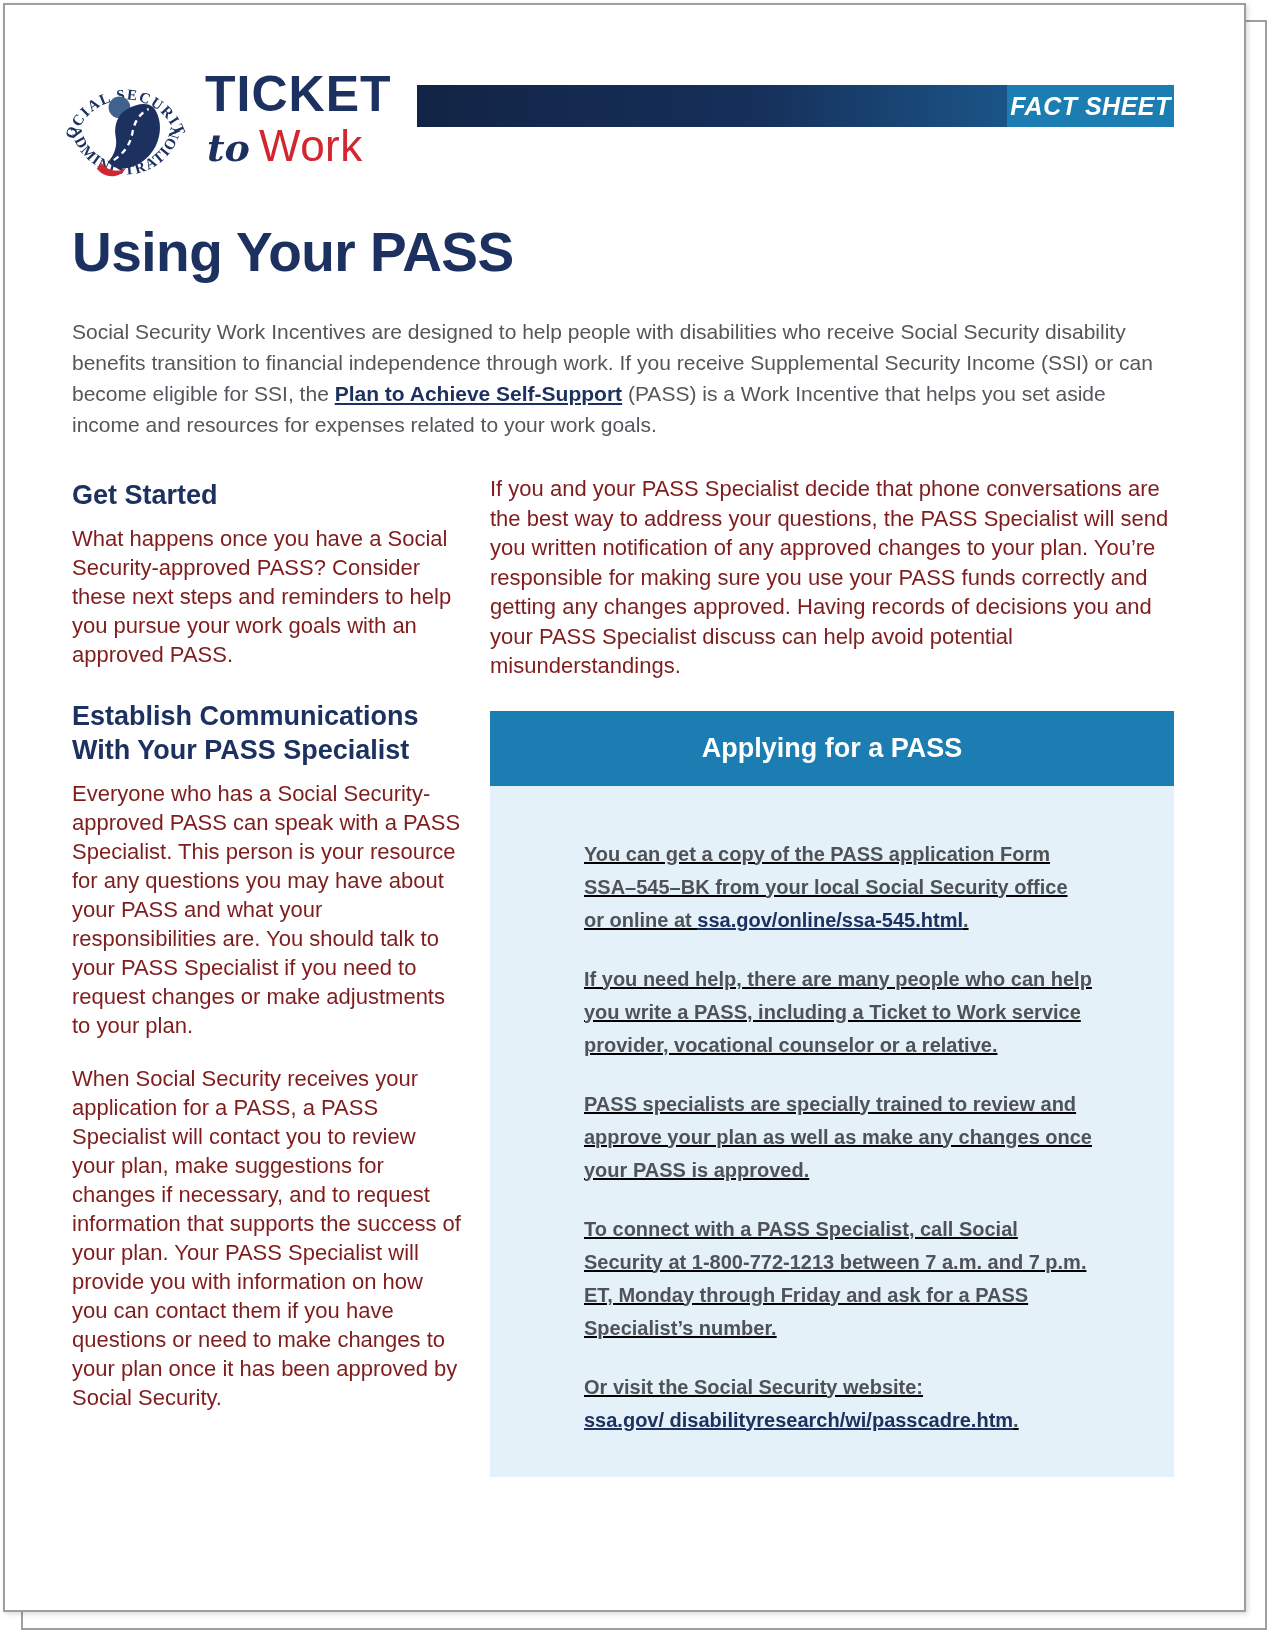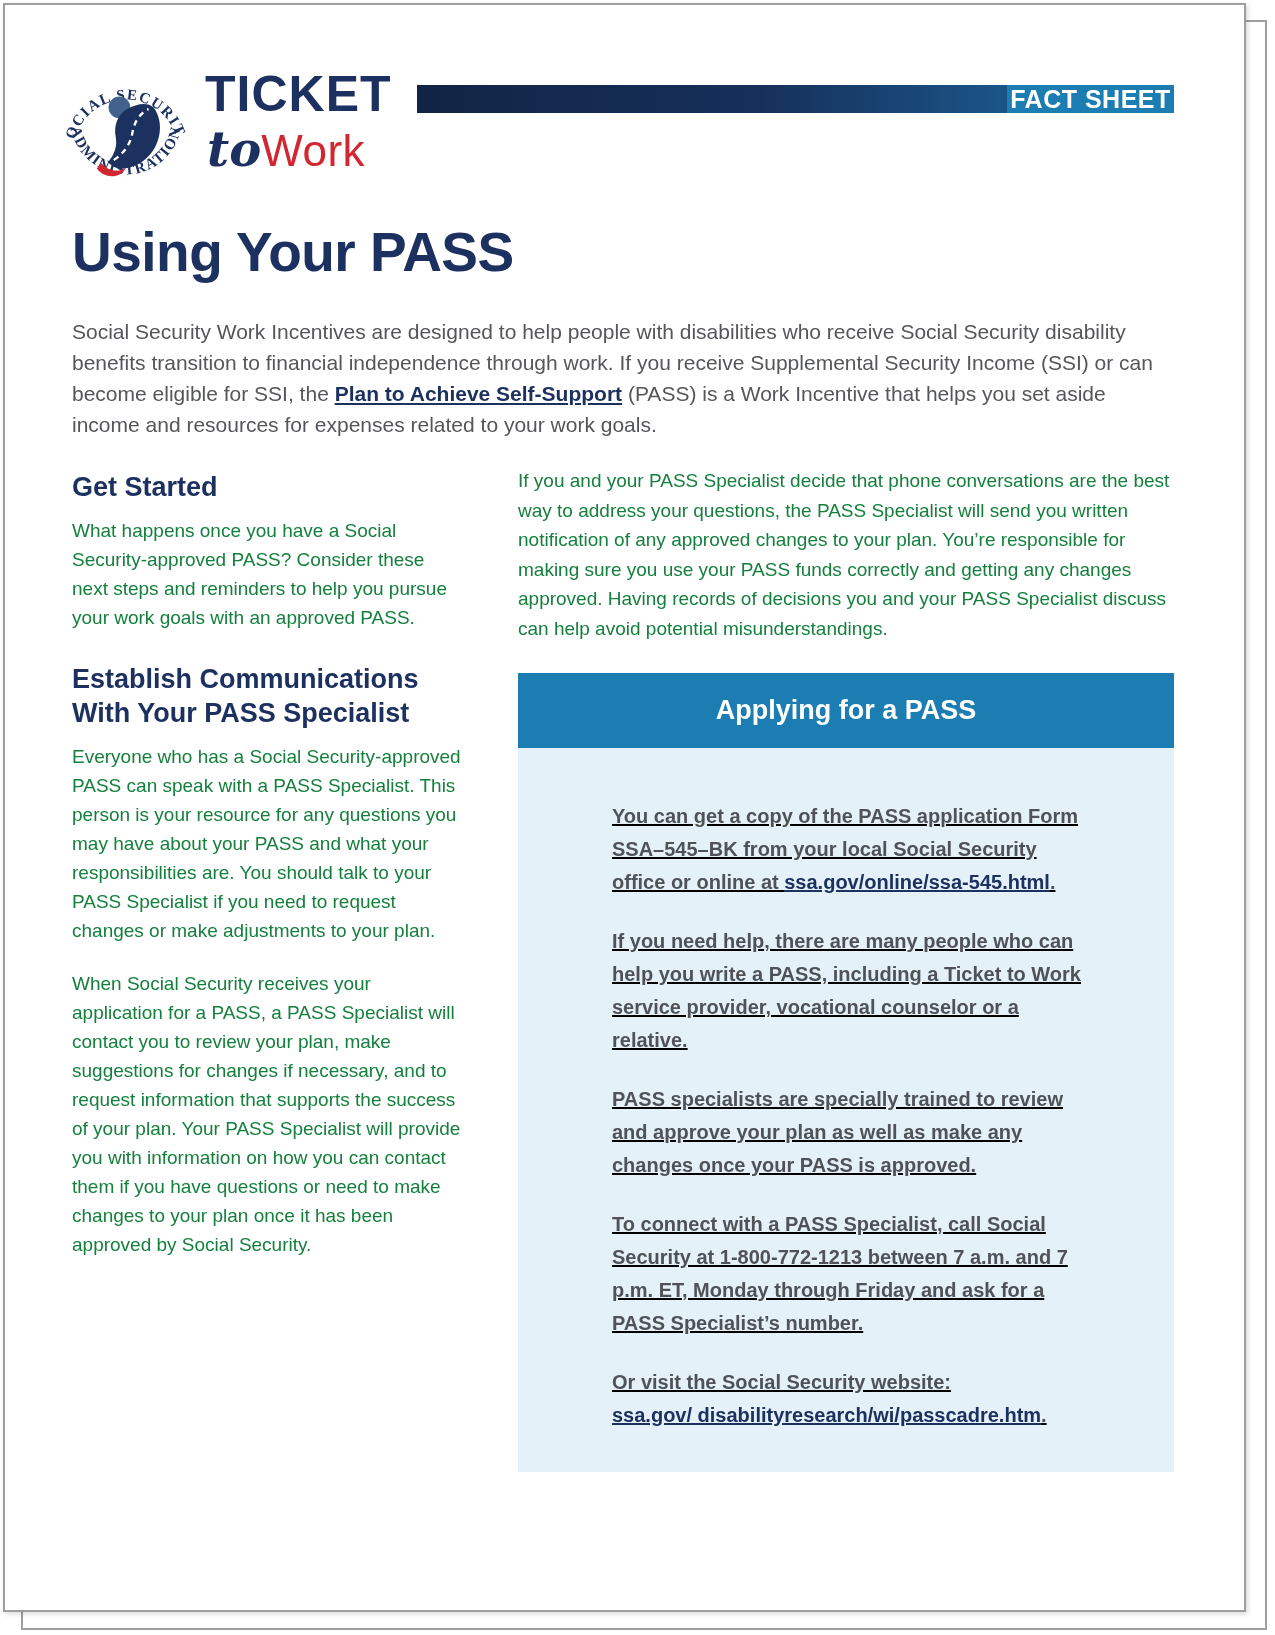--- a/index.html
+++ b/index.html
@@ -29,56 +29,57 @@
   .header { position: relative; height: 135px; margin-top: 58px; }
   .seal { position: absolute; left: -12px; top: 0; width: 132px; height: 132px; }
   .wordmark { position: absolute; left: 133px; top: 6px; }
   .wm-ticket {
     font-size: 50px; font-weight: bold; color: #1d3160;
     letter-spacing: 1px; line-height: 50px;
   }
   .wm-line2 { margin-top: 2px; margin-left: 2px; white-space: nowrap; }
   .wm-to {
     font-family: "DejaVu Serif", serif; font-style: italic; font-weight: bold;
-    font-size: 48px; color: #1d3160; 
+    font-size: 38px; color: #1d3160; margin-right: 9px;
   }
   .wm-work { font-size: 44px; font-weight: normal; color: #d22630; letter-spacing: 0.5px; }
   .header-bar {
-    position: absolute; left: 345px; right: 0; top: 22px; height: 28px;
+    position: absolute; left: 345px; right: 0; top: 22px; height: 42px;
     background: linear-gradient(90deg, #122445 0%, #16305a 45%, #1b5c91 85%, #1e74aa 100%);
+    font-style: italic;
   }
   .fact-sheet-badge {
     position: absolute; right: 0; top: 0; bottom: 0; width: 167px;
     background: #1b7db1;
     display: flex; align-items: center; justify-content: center;
     color: #ffffff; font-weight: bold; font-size: 25px; letter-spacing: 0.5px;
   }
   
   .page-title {
     margin: 22px 0 0 0;
     font-size: 55px; line-height: 64px; font-weight: bold;
     color: #1d3160; letter-spacing: -0.5px;
   }
   .intro {
     margin: 32px 0 0 0;
     font-size: 21px; line-height: 31px; color: #55565b;
   }
   a.doc-link { color: #1d3160; font-weight: bold; text-decoration: underline; }
   
-  .columns { display: flex; gap: 54px; margin-top: 24px; }
+  .columns { display: flex; gap: 26px; margin-top: 32px; }
   .col-left { width: 392px; flex: 0 0 392px; }
   .col-right { flex: 1 1 auto; }
   .col-left h2 {
     margin: 6px 0 12px 0;
     font-size: 27px; line-height: 34px; font-weight: bold; color: #1d3160;
   }
   .col-left h2.second { margin-top: 30px; }
   .col-left p, .col-right > p {
     margin: 0 0 24px 0;
-    font-size: 19px; line-height: 29px; color: #15803d;
+    font-size: 22px; line-height: 29px; color: #7f1d1d;
   }
   .col-right > p { margin: 2px 0 30px 0; line-height: 29.5px; }
   
   .callout-header {
     background: #1b7db1; color: #ffffff;
     text-align: center; font-size: 27px; font-weight: bold;
     padding: 22px 10px;
   }
   .callout-body {
     background: #e4f1f9;

